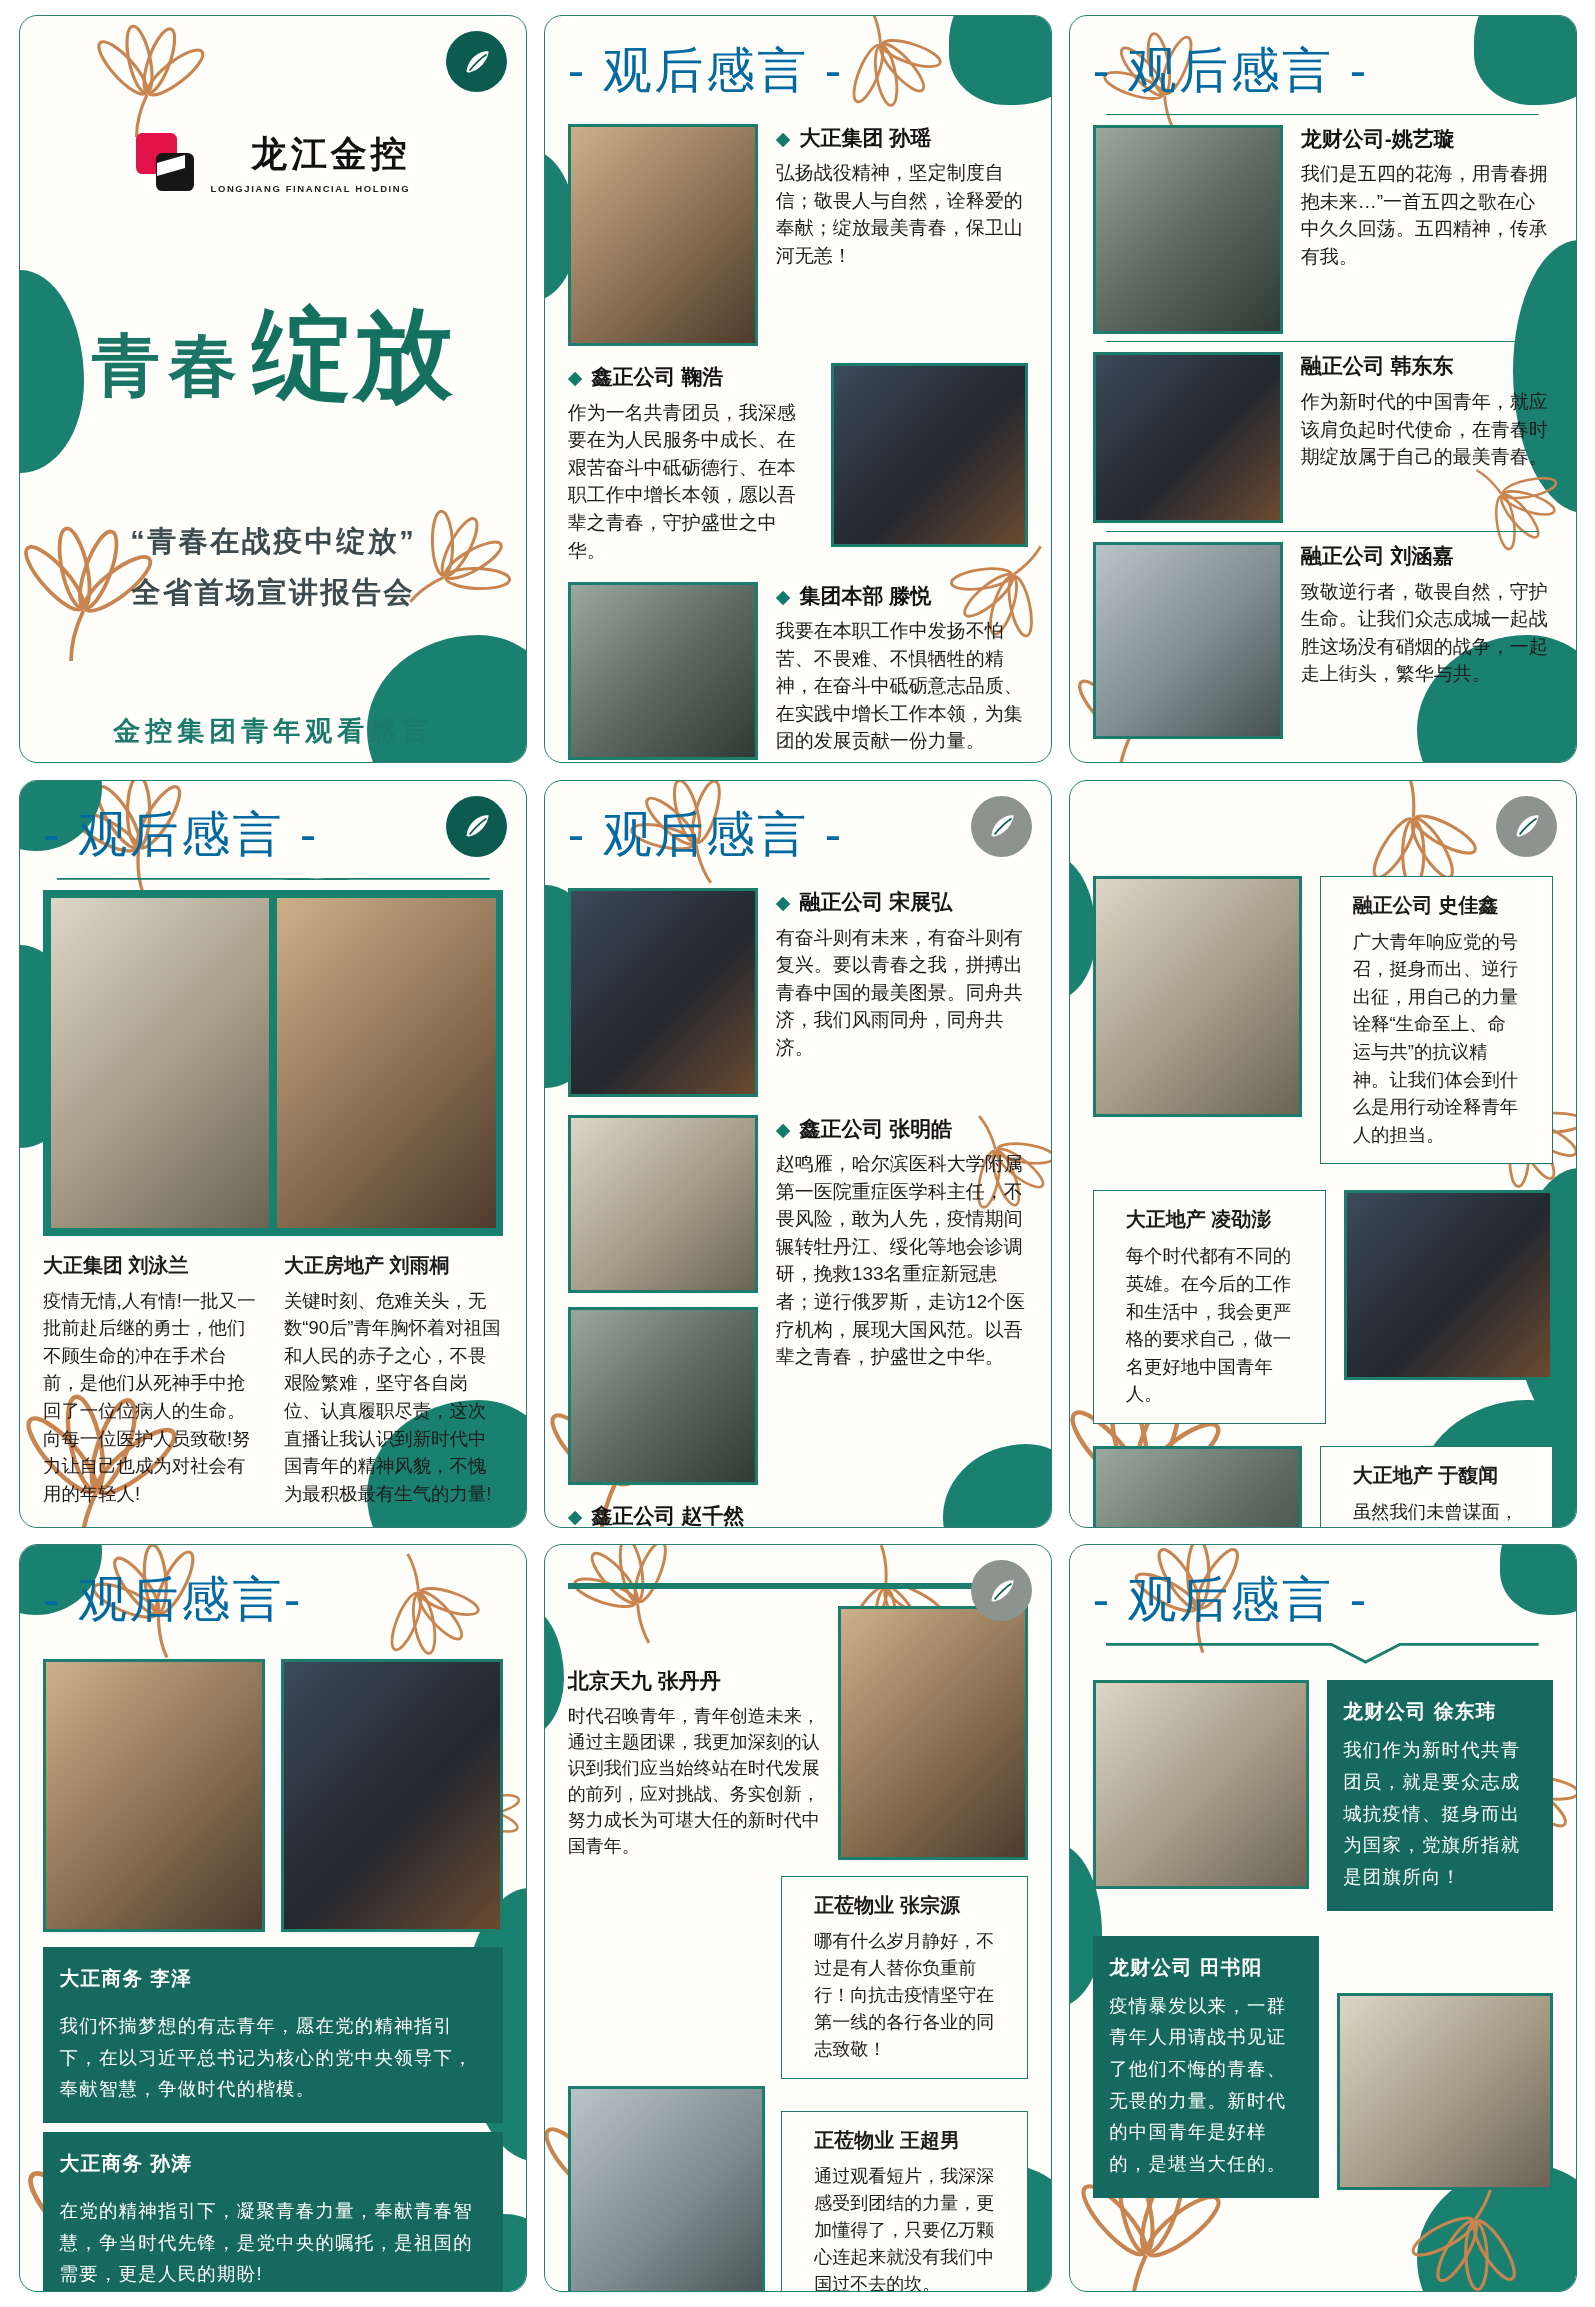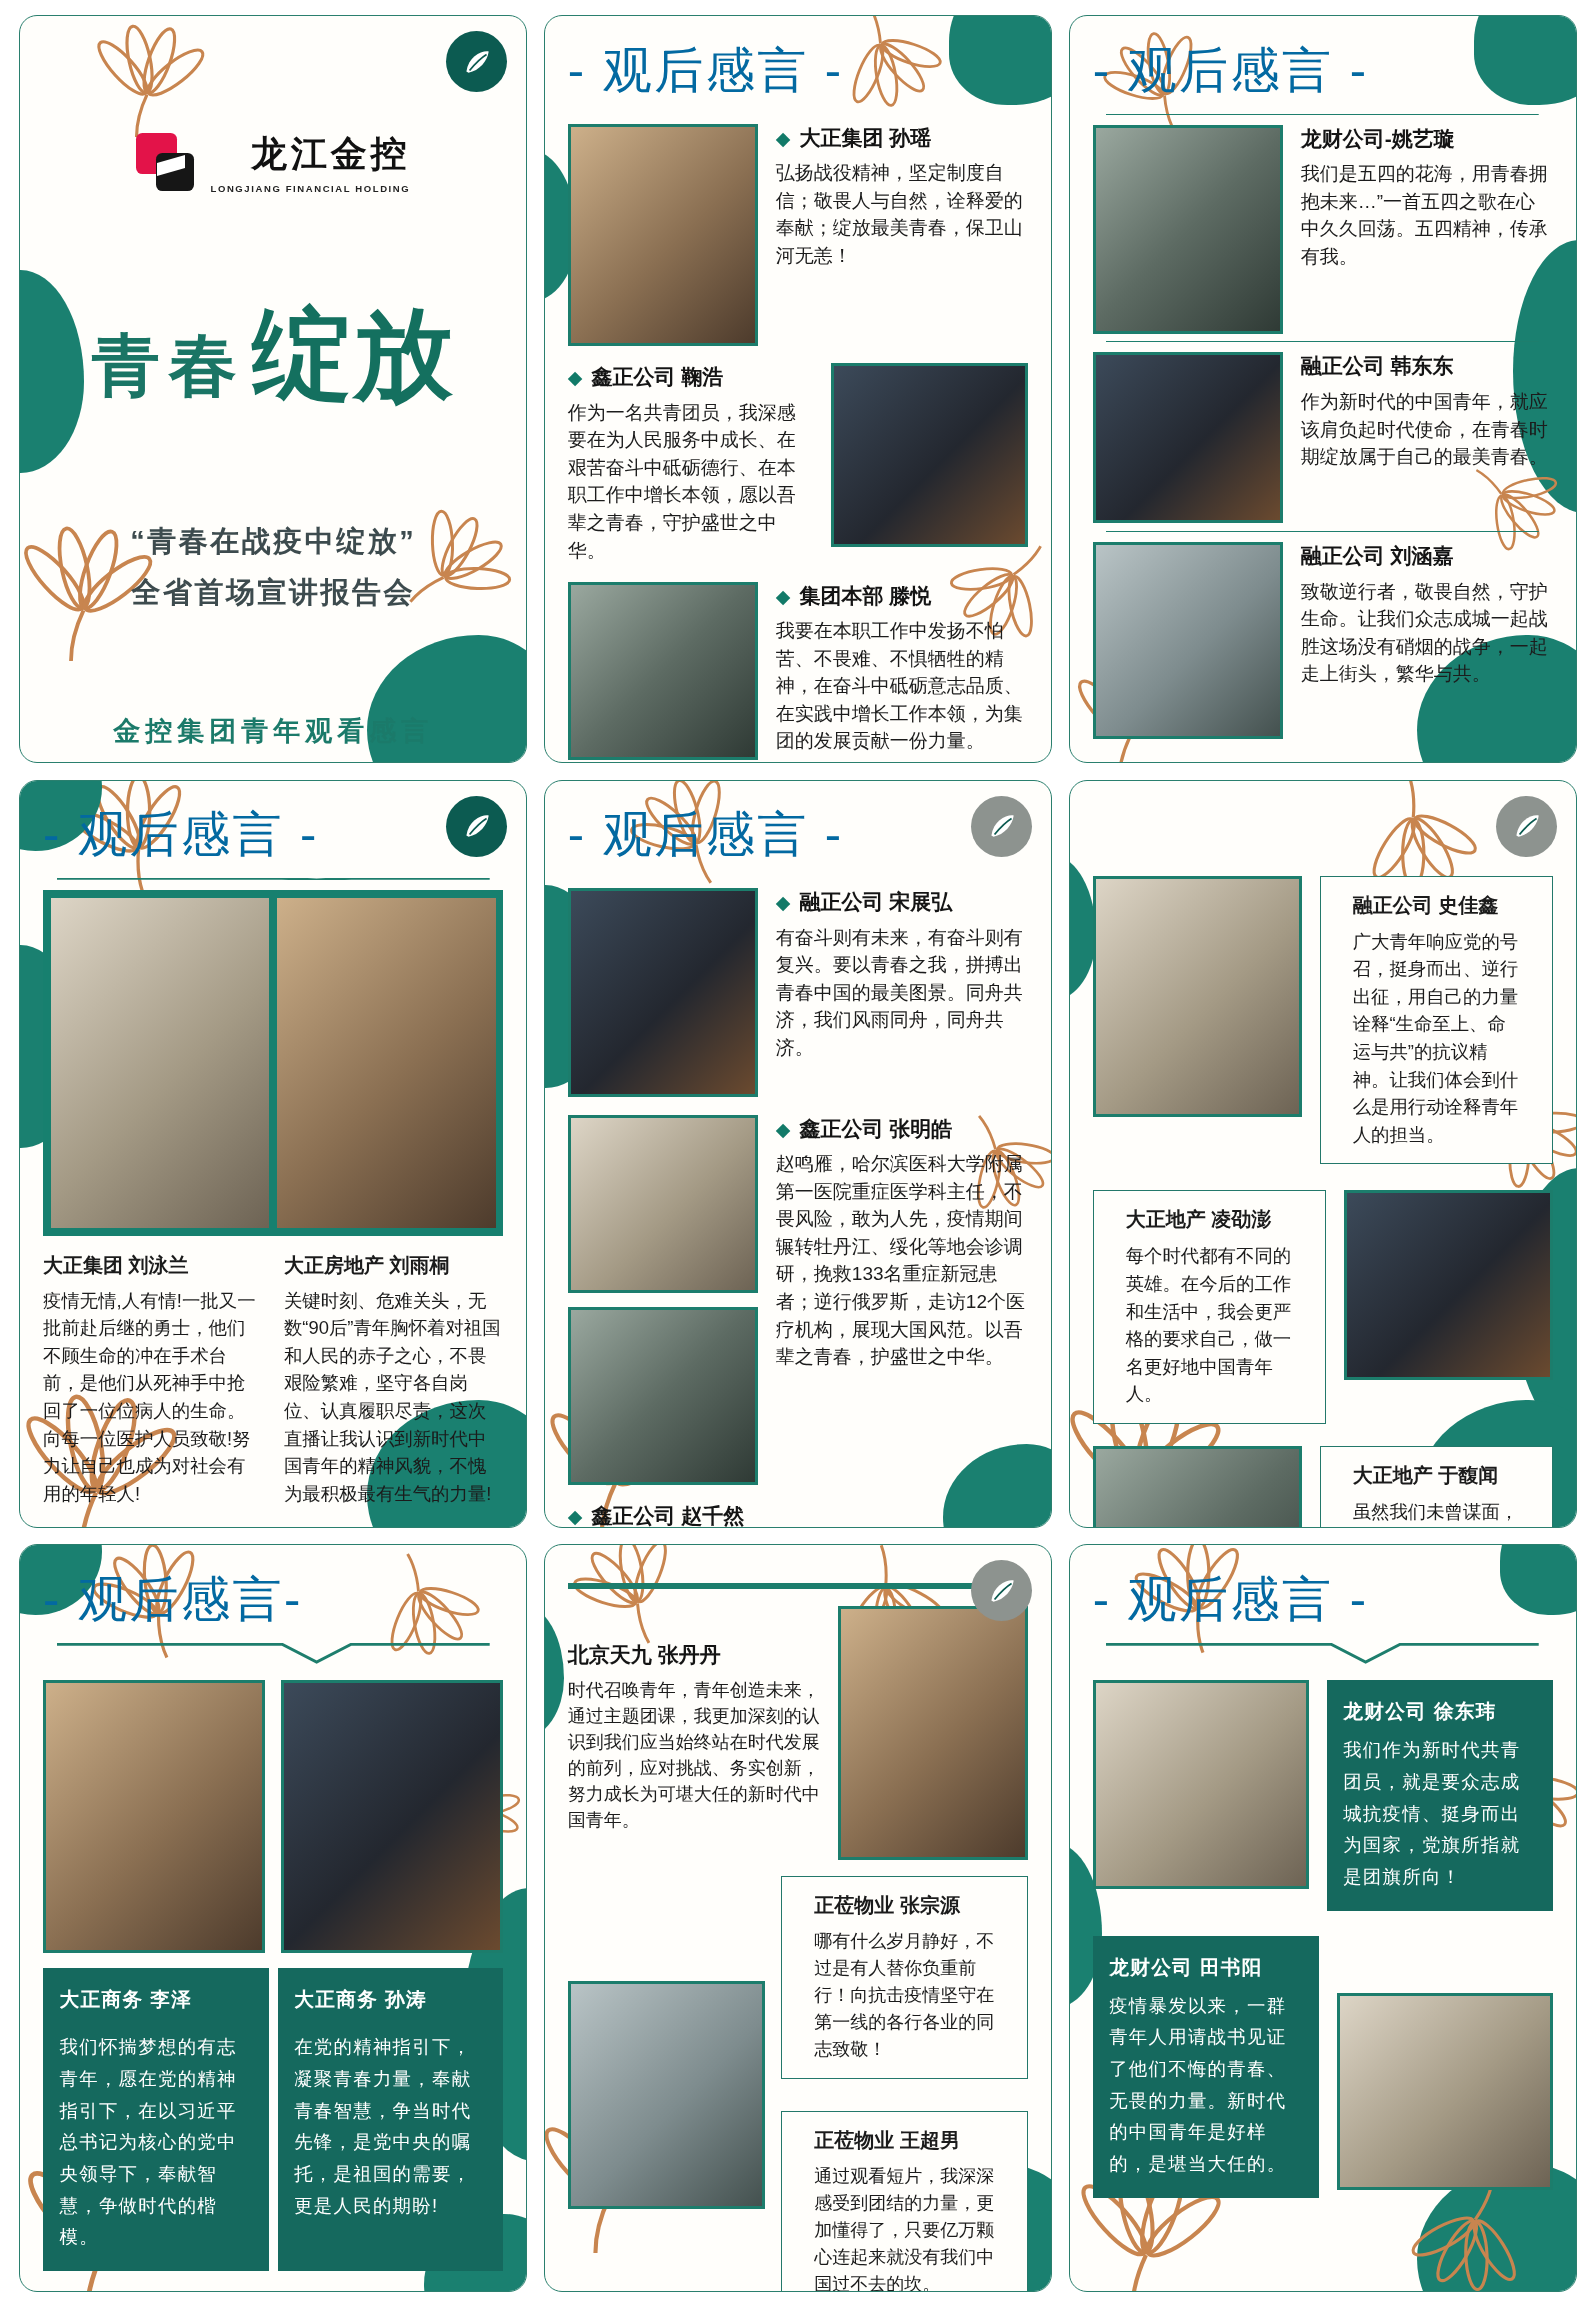--- a/index.html
+++ b/index.html
@@ -63,31 +63,31 @@
   .caption{margin-top:95px;font-size:27px;color:#1b7a6a;letter-spacing:5px;font-weight:700;}
   
   .photo-frame{background:#17806f;padding:7.6px;display:flex;gap:7.6px;position:relative;z-index:1;}
   .photo-frame .photo{border:none;flex:1;height:330px;}
   .cols{display:flex;gap:21.6px;position:relative;z-index:1;margin-top:12.7px;}
   .col{flex:1;min-width:0;}
   .col .cname{font-size:20px;font-weight:600;margin:3.8px 0 7.6px;}
   .col .cbody{font-size:18.4px;line-height:1.5;margin:0;}
   .photo-row{display:flex;gap:16.5px;position:relative;z-index:1;}
   .photo-row .photo{flex:1;height:279px;}
-  .boxes-row{display:flex;gap:9px;position:relative;z-index:1;margin-top:15px;}
+  .boxes-row{display:flex;gap:9px;position:relative;z-index:1;margin-top:15px;flex-direction:column;}
   .tealbox{background:#15695e;color:#ffffff;padding:18px 16.5px;flex:1;min-width:0;}
   .tealbox .cname{font-size:19.7px;font-weight:700;margin-bottom:18px;letter-spacing:1.3px;}
   .tealbox .cbody{font-size:18.4px;line-height:1.72;margin:0;letter-spacing:1.3px;}
   
   .obox{border:1.9px solid #23786a;background:#fffefb;padding:15px 32px;min-width:0;}
   .obox .cname{font-size:20px;font-weight:600;margin-bottom:9px;}
   .obox .cbody{font-size:18.4px;line-height:1.5;margin:0;}
   
   .bm-big{width:100%;height:190px;border:3.8px solid #1c7d6c;background-size:cover;position:relative;z-index:1;}
-  .bm-row{display:flex;gap:16.5px;margin-top:16.5px;position:relative;z-index:1;align-items:center;}
+  .bm-row{display:flex;gap:16.5px;margin-top:16.5px;position:relative;z-index:1;align-items:flex-end;}
   .stack{display:flex;flex-direction:column;gap:32px;flex:1;min-width:0;}
   
   .br-row{display:flex;gap:18px;margin-top:6.3px;position:relative;z-index:1;align-items:flex-start;}
 </style>
 </head>
 <body>
 
 <svg width="0" height="0" style="position:absolute">
   <defs>
     <g id="flower-doodle" fill="none" stroke="#c8854f" stroke-width="3">

